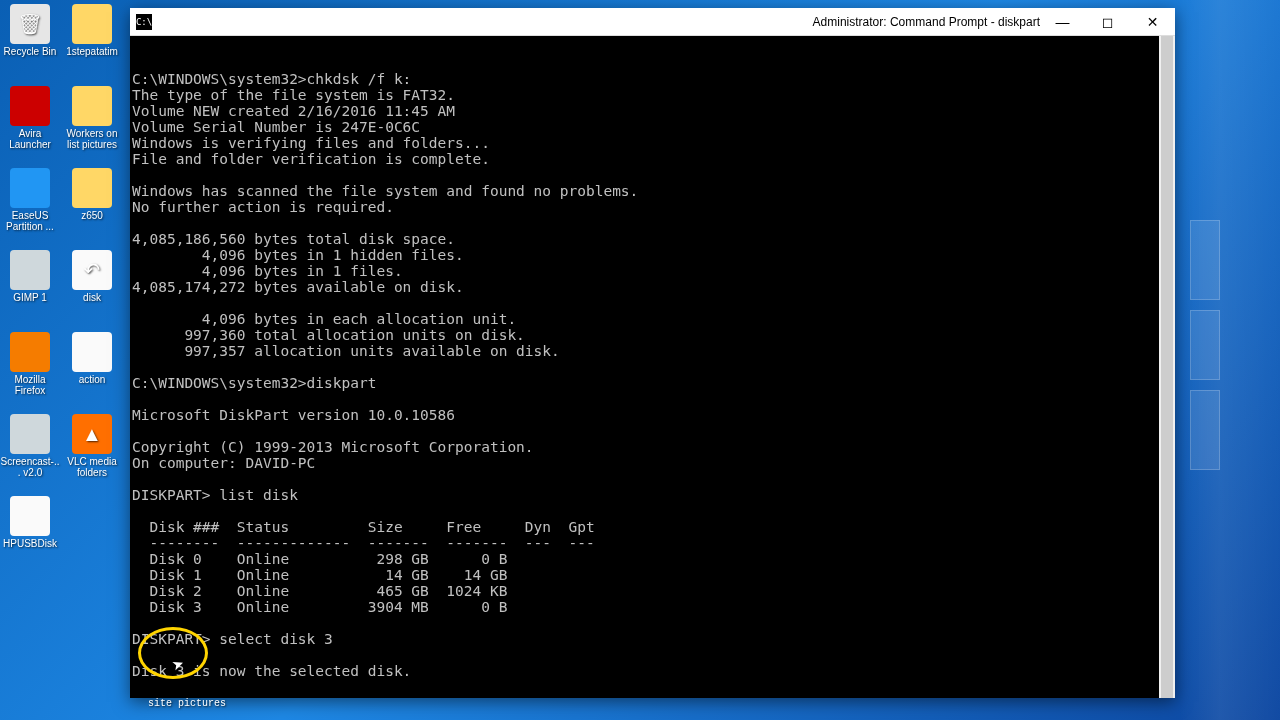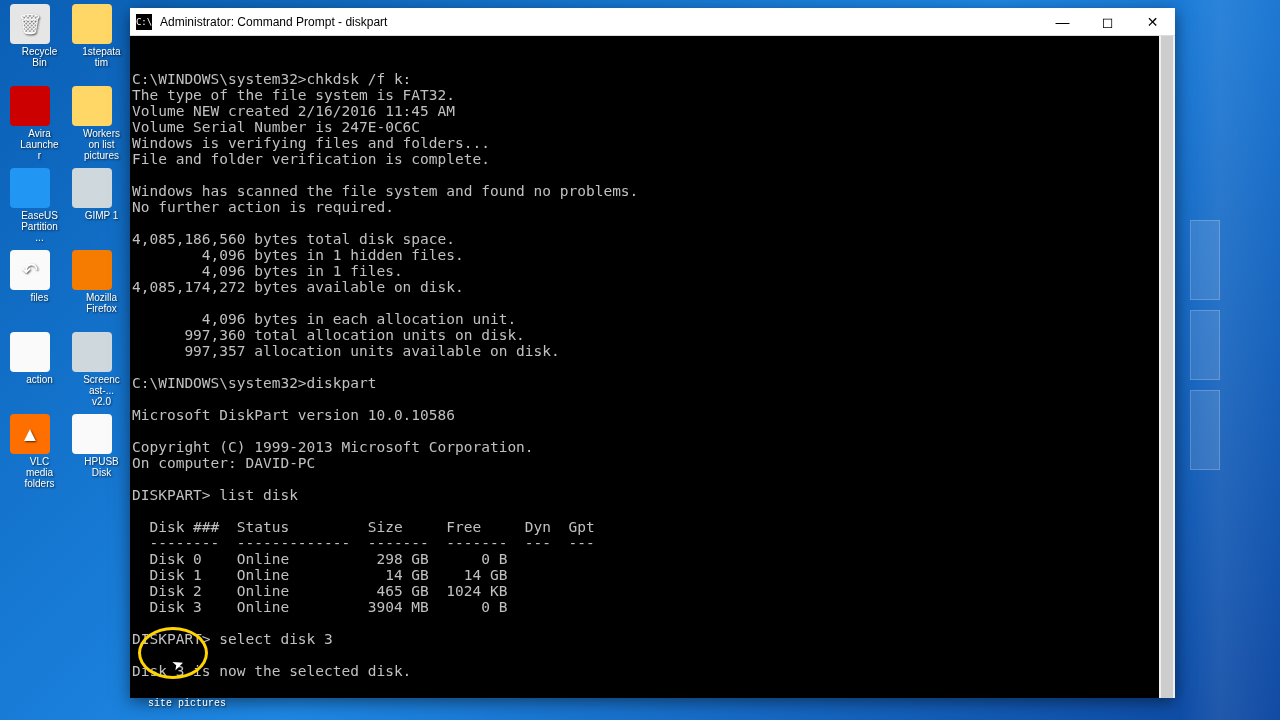--- a/index.html
+++ b/index.html
@@ -51,21 +51,20 @@
   .red-icon { background: #cc0000; }
   .orange-icon { background: #f57c00; border-radius: 50%; }
   .gray-icon { background: #cfd8dc; border-radius: 50%; }
   .white-icon { background: #fafafa; }
   .blue-icon { background: #2196f3; border-radius: 50%; }
   .cone-icon { background: #ff6f00; }
   .desktop-icon .label {
     line-height: 1.1;
     width: 60px;
     word-wrap: break-word;
-    padding-left: 19px;
   }
 
   
   .window {
     position: absolute;
     left: 130px;
     top: 8px;
     width: 1045px;
     height: 690px;
     background: #fff;
@@ -89,20 +88,21 @@
     display: flex;
     align-items: center;
     justify-content: center;
     margin-right: 8px;
     font-family: monospace;
   }
   .titlebar .title {
     font-size: 12px;
     color: #000;
     flex: 1;
+    text-align: right;
   }
   .titlebar .controls {
     display: flex;
     height: 100%;
   }
   .titlebar .ctrl {
     width: 45px;
     height: 100%;
     display: flex;
     align-items: center;
@@ -213,26 +213,30 @@
     </div>
     <div class="desktop-icon">
       <div class="img folder-icon"></div>
       <div class="label">Workers on list pictures</div>
     </div>
     <div class="desktop-icon">
       <div class="img blue-icon"></div>
       <div class="label">EaseUS Partition ...</div>
     </div>
     <div class="desktop-icon">
+      <div class="img folder-icon"></div>
+      <div class="label">z650</div>
+    </div>
+    <div class="desktop-icon">
       <div class="img gray-icon"></div>
       <div class="label">GIMP 1</div>
     </div>
     <div class="desktop-icon">
       <div class="img white-icon">↶</div>
-      <div class="label">files</div>
+      <div class="label">disk</div>
     </div>
     <div class="desktop-icon">
       <div class="img orange-icon"></div>
       <div class="label">Mozilla Firefox</div>
     </div>
     <div class="desktop-icon">
       <div class="img white-icon"></div>
       <div class="label">action</div>
     </div>
     <div class="desktop-icon">

